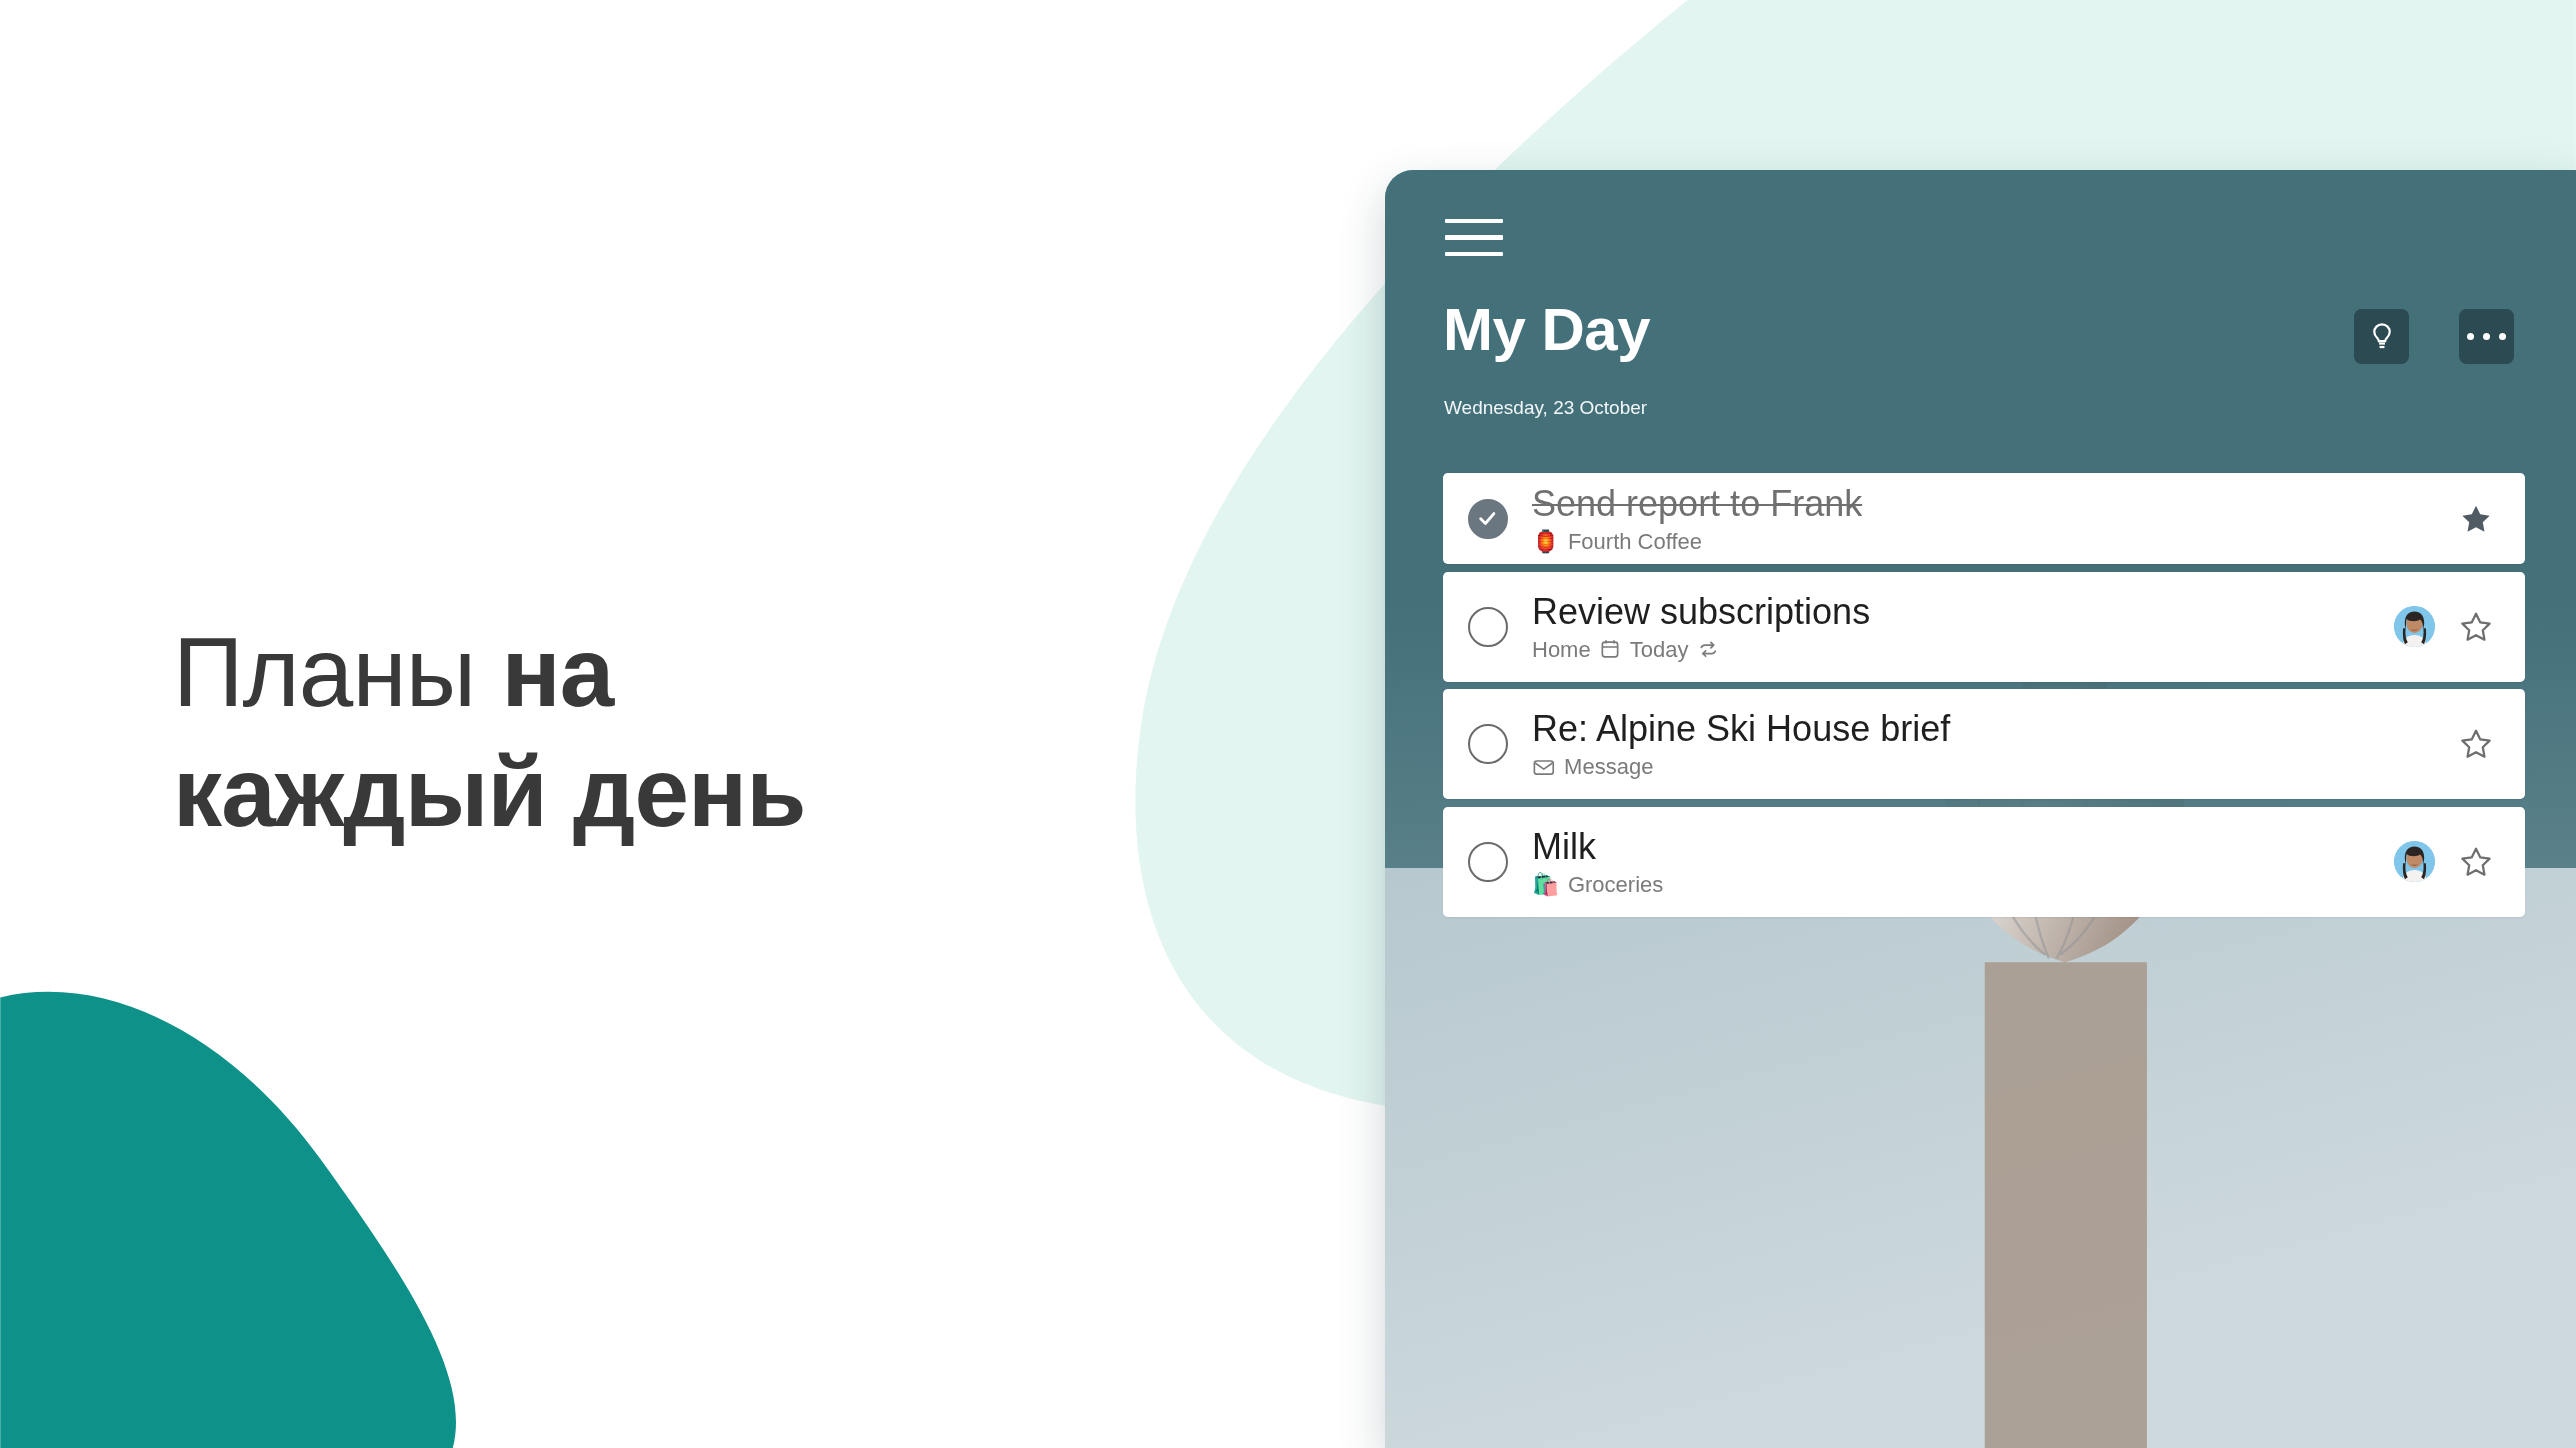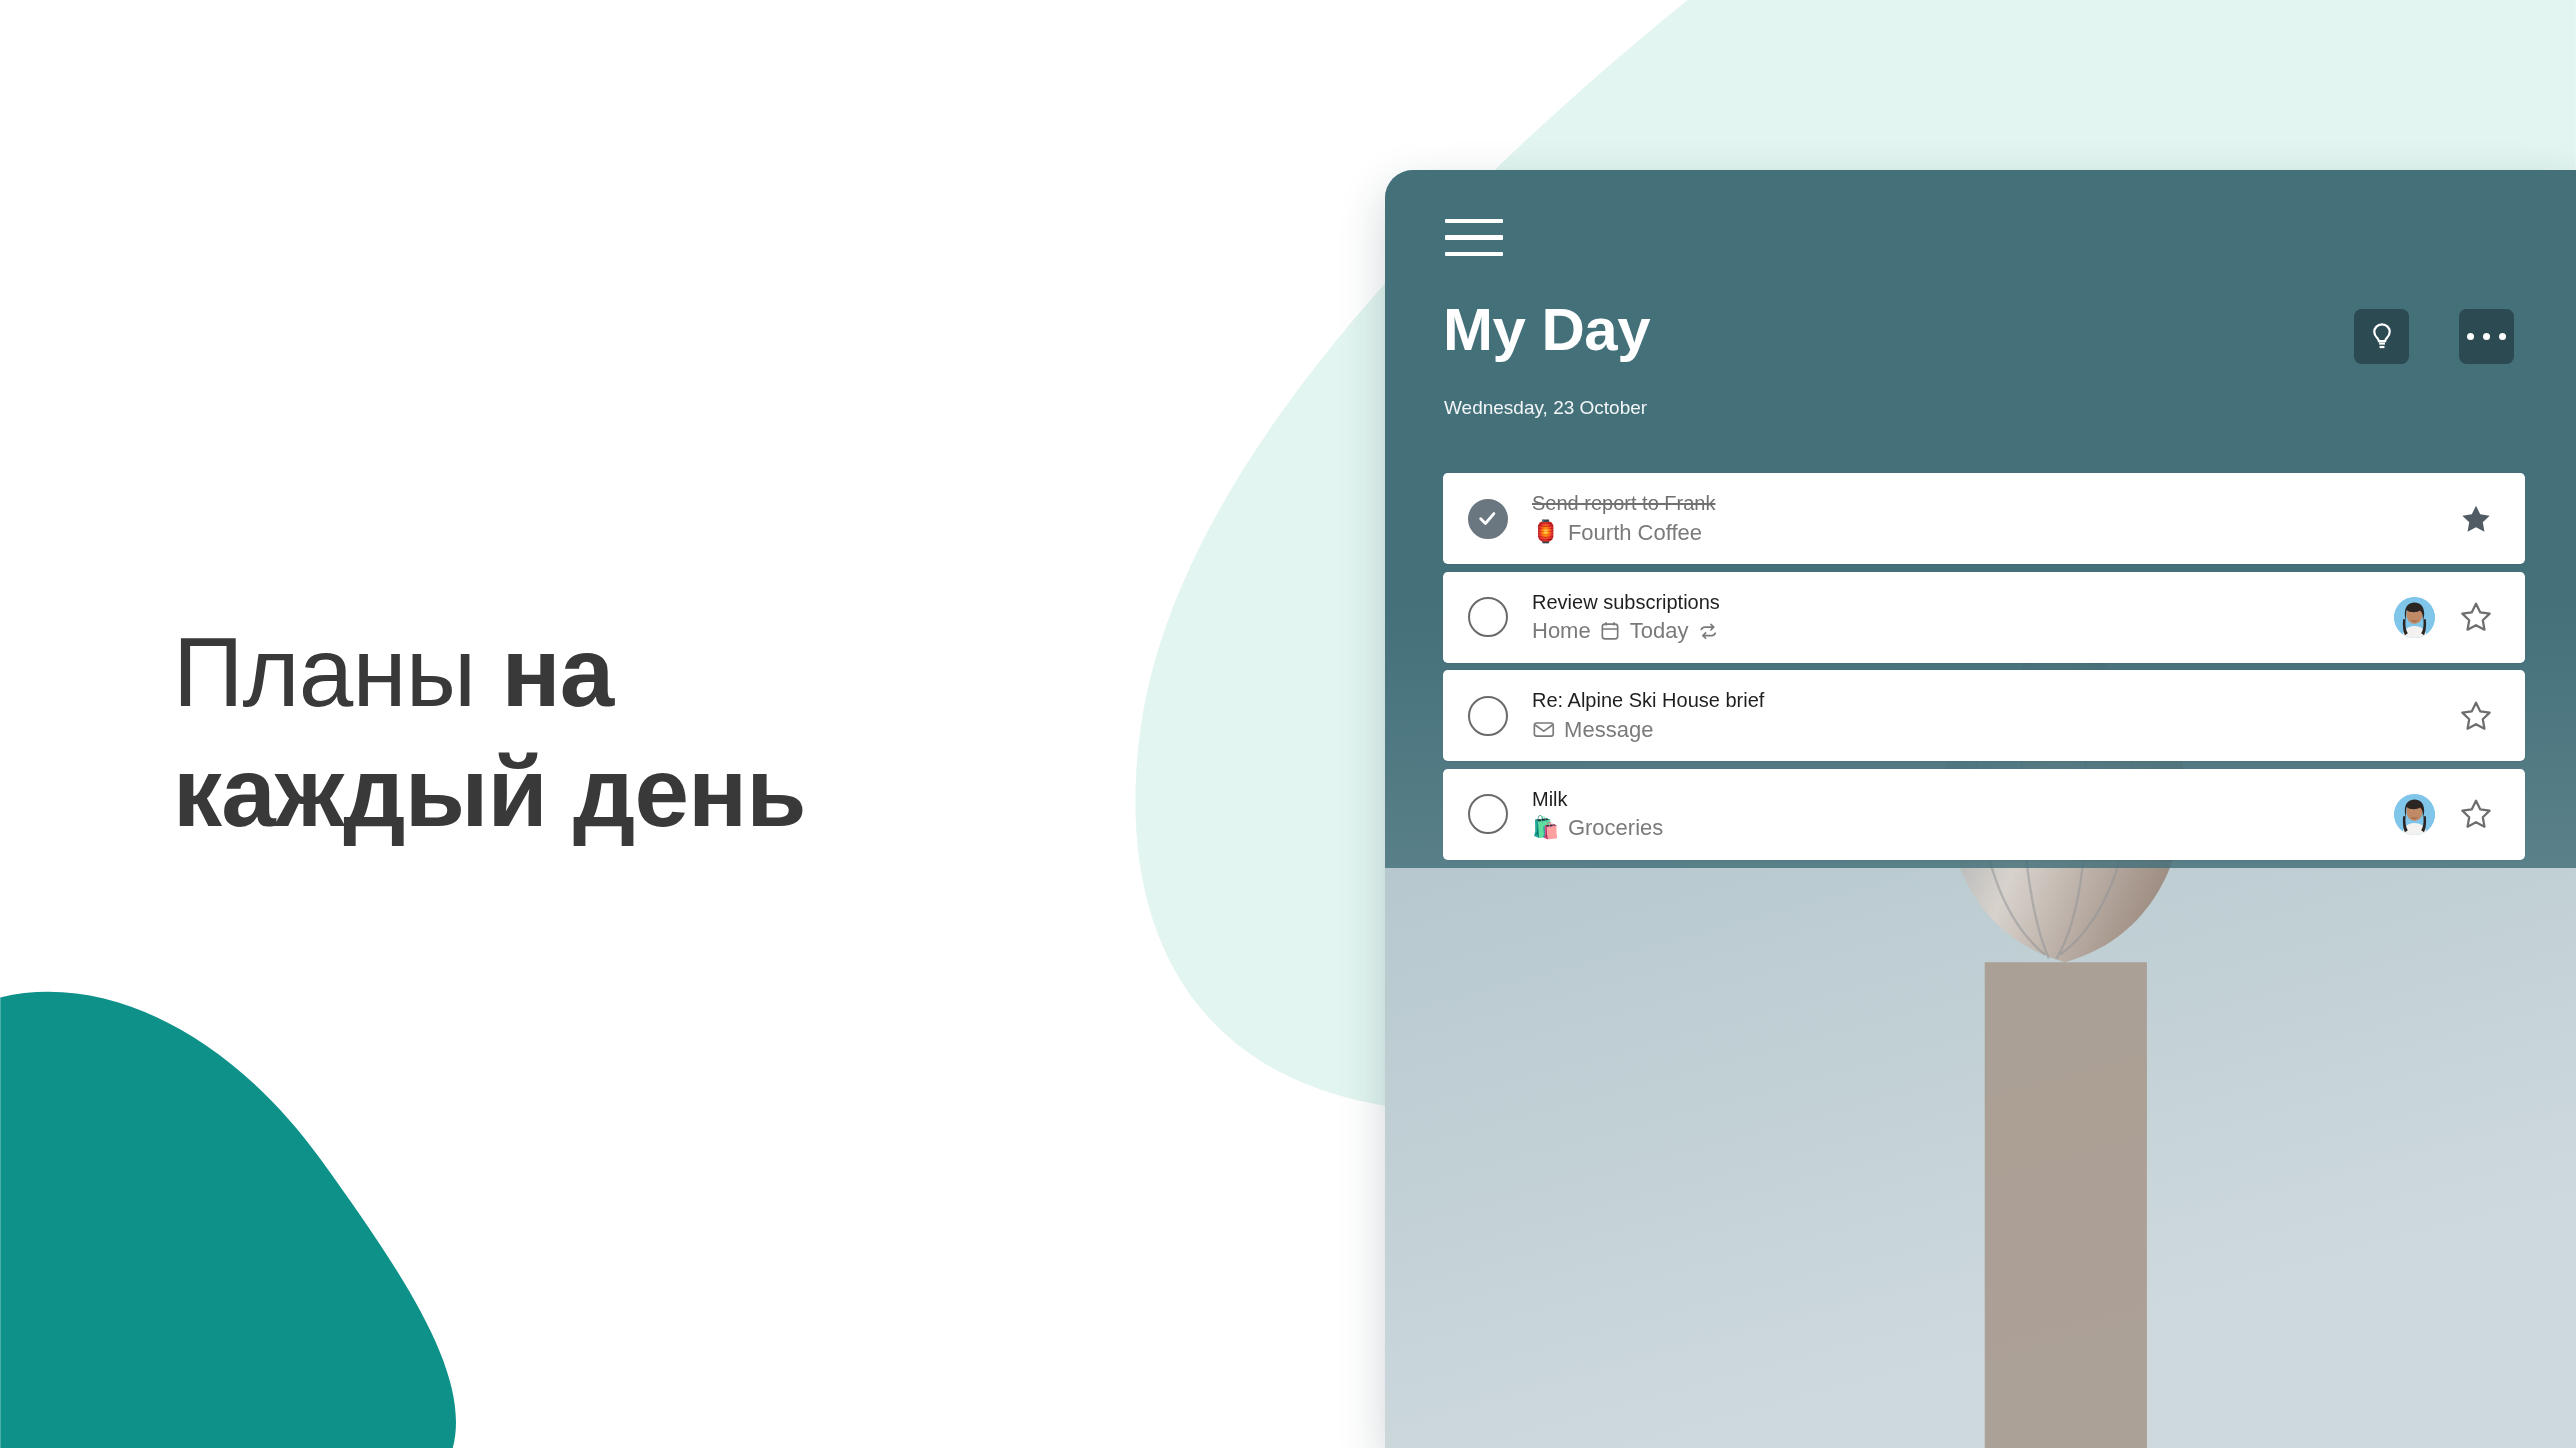--- a/index.html
+++ b/index.html
@@ -127,21 +127,21 @@
   .task-list {
     position: absolute;
     left: 1443px;
     top: 473px;
     width: 1082px;
   }
   .task-row {
     position: relative;
     background: #ffffff;
     border-radius: 4.7px;
-    height: 91px;
+    height: 110px;
     margin-bottom: 7.5px;
     display: flex;
     align-items: center;
     padding: 0 32px 0 24.5px;
     box-sizing: border-box;
     box-shadow: 0 0.9px 1.9px rgba(0,0,0,0.06);
   }
   .task-row.first { height: 91px; }
 
   .checkbox {
@@ -165,21 +165,21 @@
 
   .task-body {
     flex: 1 1 auto;
     min-width: 0;
     display: flex;
     flex-direction: column;
     justify-content: center;
     gap: 4.7px;
   }
   .task-title {
-    font-size: 20px;
+    font-size: 36px;
     color: #1f1f1f;
     line-height: 1.15;
   }
   .task-title.done {
     color: #707070;
     text-decoration: line-through;
     text-decoration-thickness: 1.9px;
   }
   .task-meta {
     font-size: 22px;

